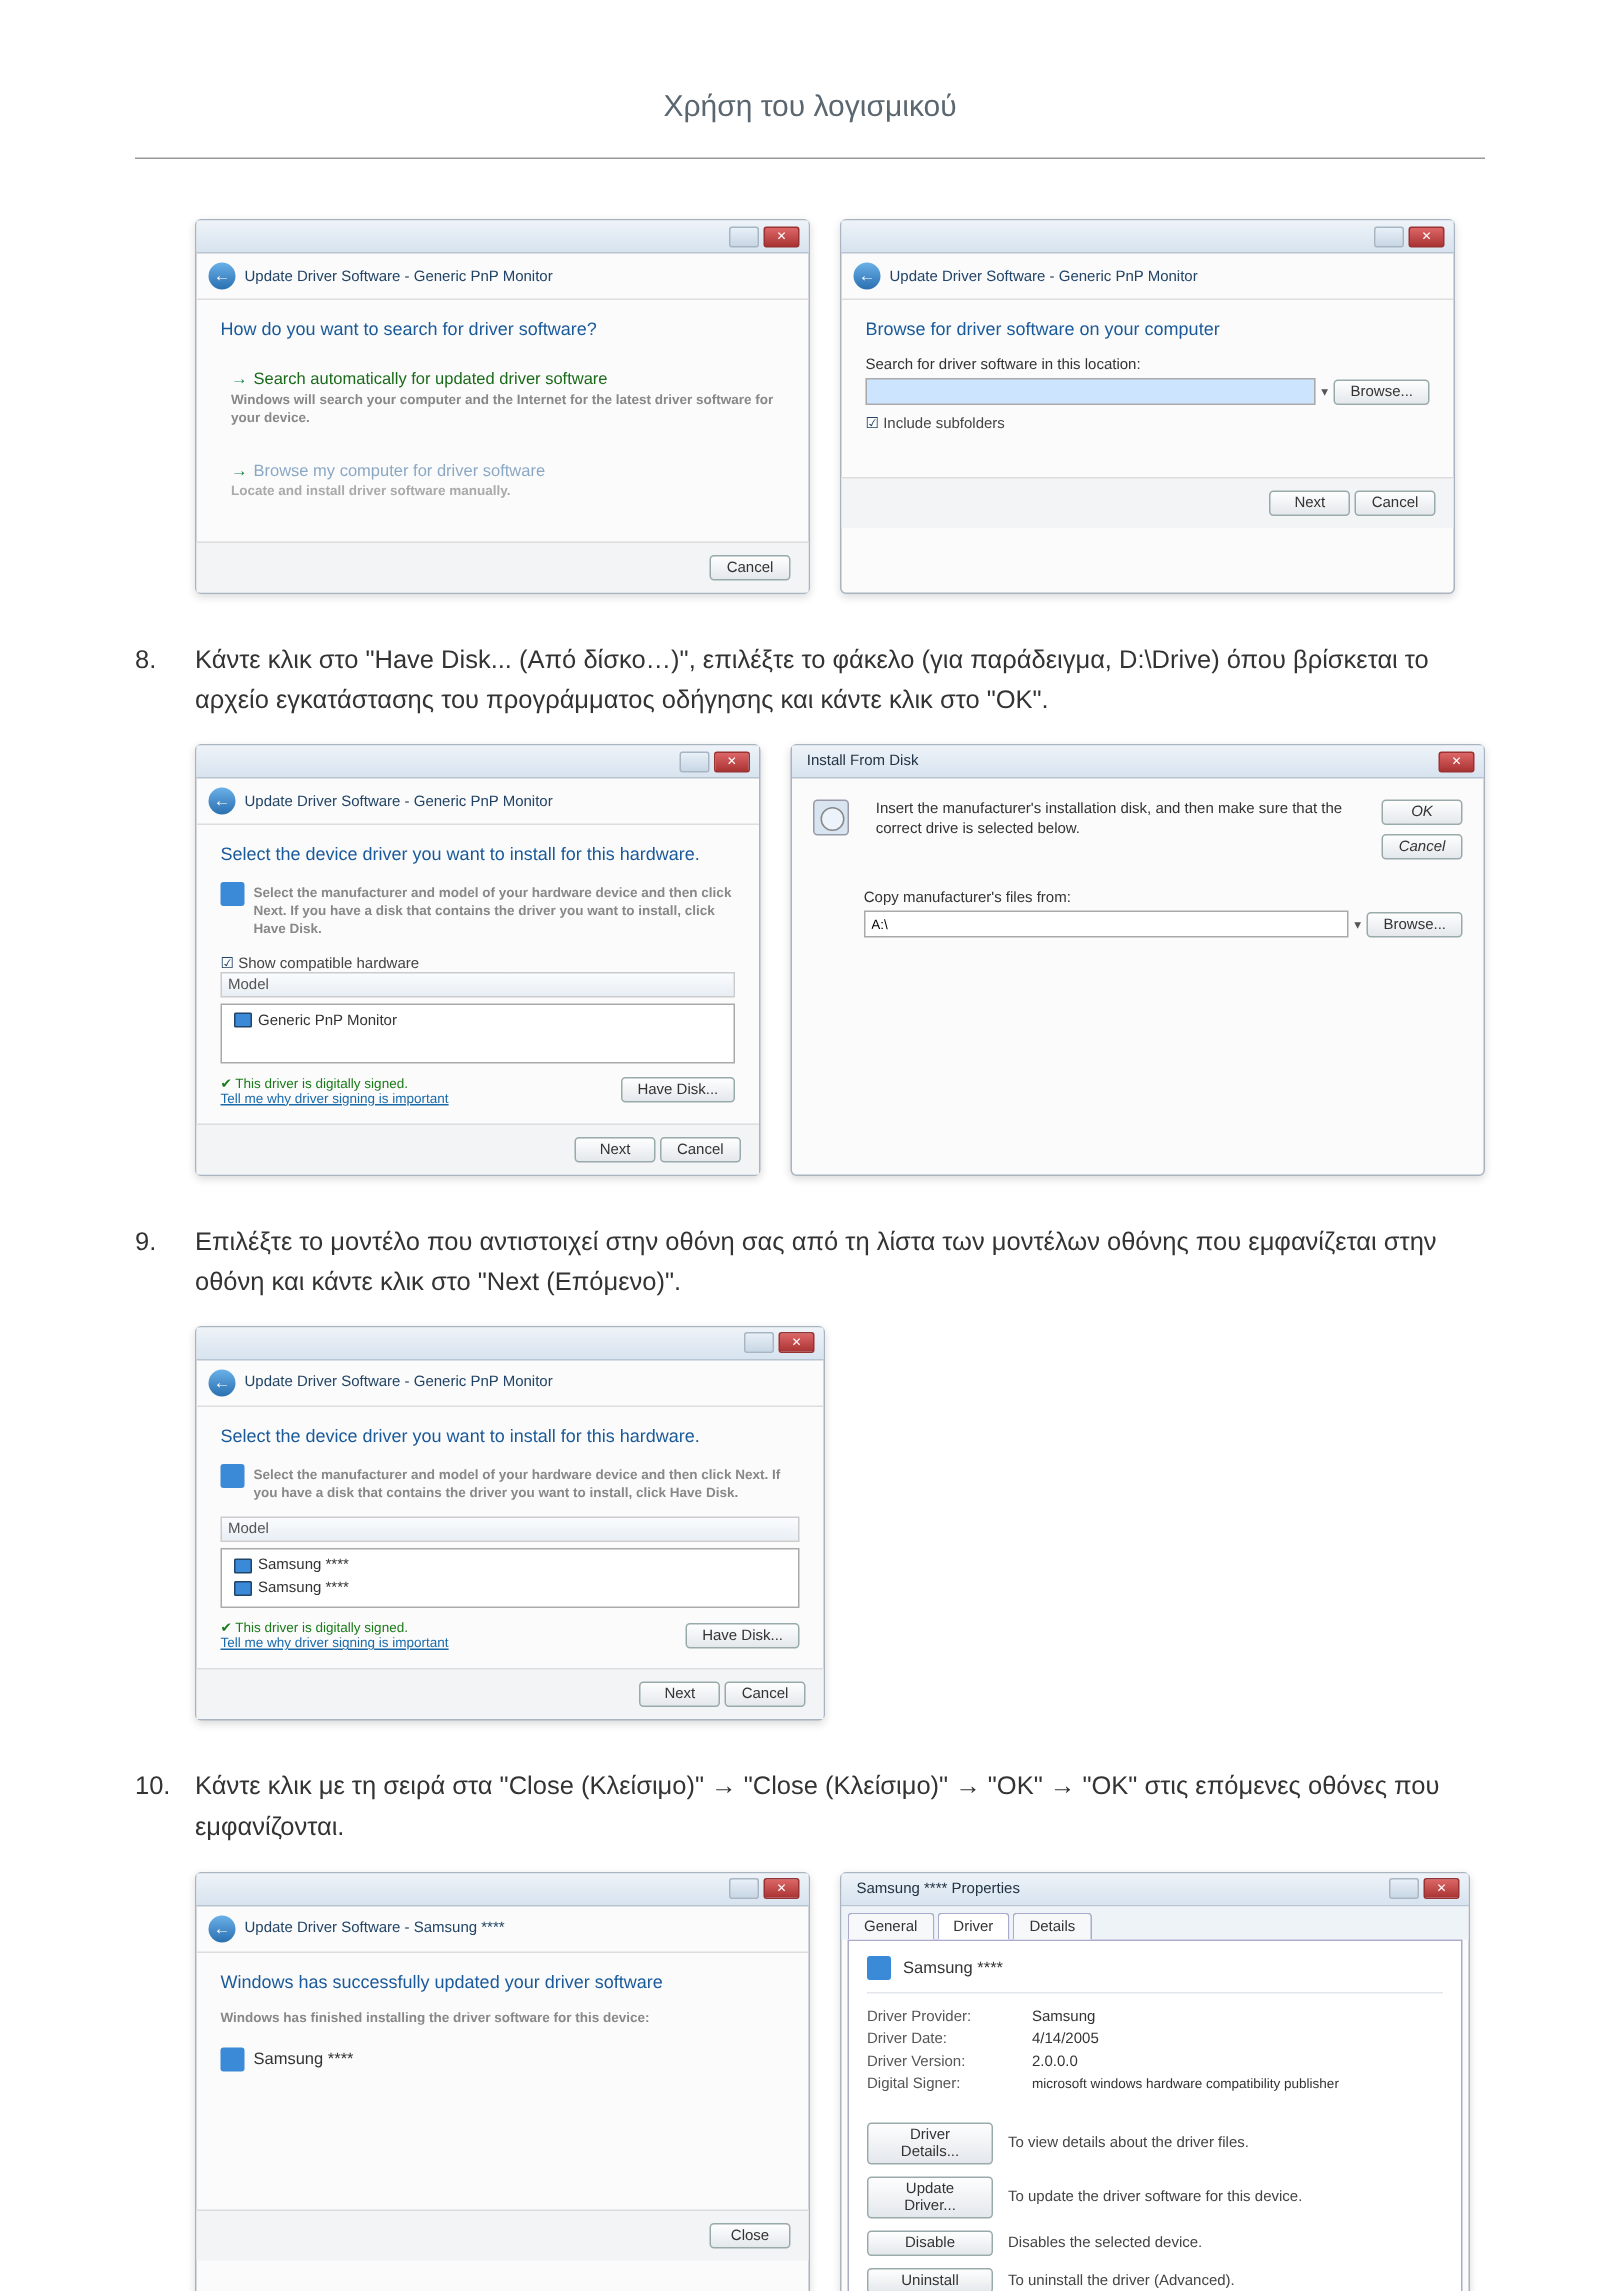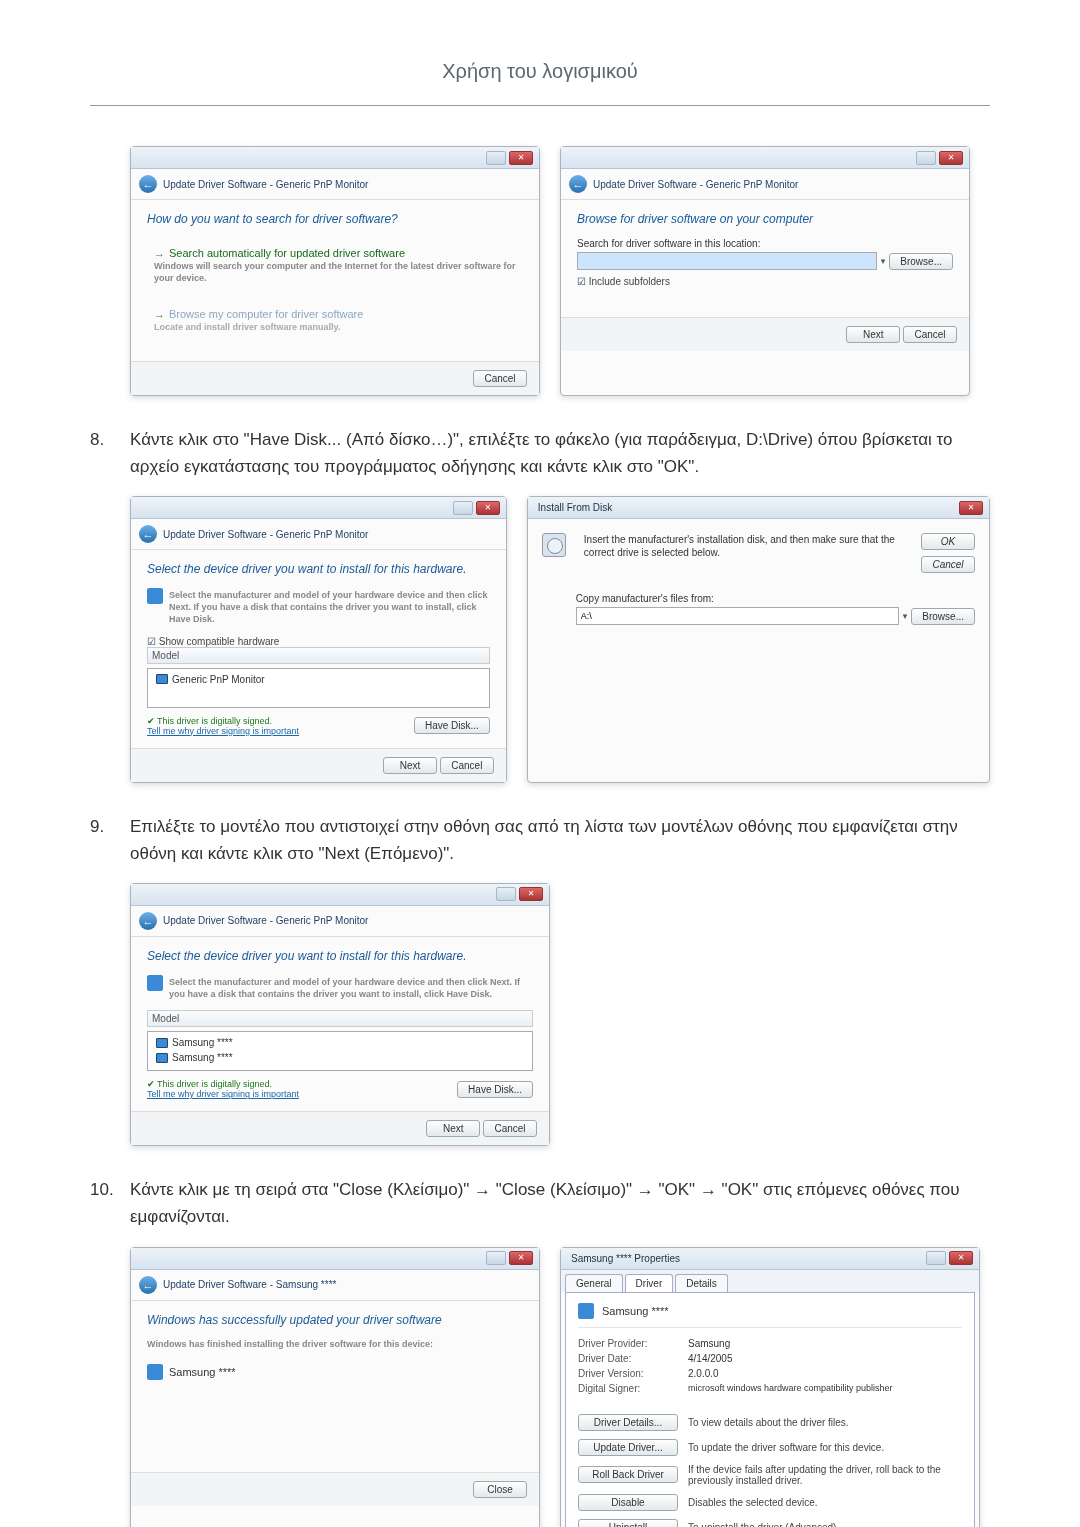--- a/index.html
+++ b/index.html
@@ -104,21 +104,20 @@
     color: #fff;
     font-size: 11px;
   }
   .win-body {
     padding: 12px 16px 12px 16px;
   }
   .prompt {
     color: #1a5a9a;
     font-size: 12px;
     margin-bottom: 12px;
-    font-style: italic;
   }
   .opt-box {
     border: 1px solid transparent;
     padding: 8px 6px;
     margin: 6px 0;
     border-radius: 3px;
   }
   .opt-title { color: #1a6a1a; font-size: 11px; }
   .opt-sub { color: #888; font-size: 9px; margin-top: 2px; line-height: 1.3; font-weight: bold; }
   .opt-arrow::before {
@@ -247,21 +246,21 @@
     align-items: center;
     gap: 8px;
     padding-bottom: 8px;
     border-bottom: 1px solid #e2e6ea;
     margin-bottom: 10px;
   }
   .props-row { display: flex; margin: 4px 0; font-size: 10px; }
   .props-label { width: 110px; color: #555; }
   .props-val { color: #333; }
   .props-btn-row { display: flex; gap: 10px; align-items: center; margin: 8px 0; }
-  .props-btn-row .btn { width: 100px; }
+  .props-btn-row .btn { width: 84px; }
   .props-desc { font-size: 10px; color: #444; flex: 1; }
   .sig-link { color: #1a6aaa; font-size: 9px; text-decoration: underline; }
   .success-icon {
     width: 16px; height: 16px;
     background: #3a8ad8;
     border-radius: 2px;
     flex-shrink: 0;
   }
 </style>
 </head>
@@ -525,24 +524,20 @@
         <div style="height:8px"></div>
         <div class="props-btn-row">
             <span class="btn">Driver Details...</span>
             <div class="props-desc">To view details about the driver files.</div>
           </div>
         <div class="props-btn-row">
             <span class="btn">Update Driver...</span>
             <div class="props-desc">To update the driver software for this device.</div>
           </div>
         <div class="props-btn-row">
-            <span class="btn">Roll Back Driver</span>
-            <div class="props-desc">If the device fails after updating the driver, roll back to the previously installed driver.</div>
-          </div>
-        <div class="props-btn-row">
             <span class="btn">Disable</span>
             <div class="props-desc">Disables the selected device.</div>
           </div>
         <div class="props-btn-row">
             <span class="btn">Uninstall</span>
             <div class="props-desc">To uninstall the driver (Advanced).</div>
           </div>
       </div>
 
     </div>

